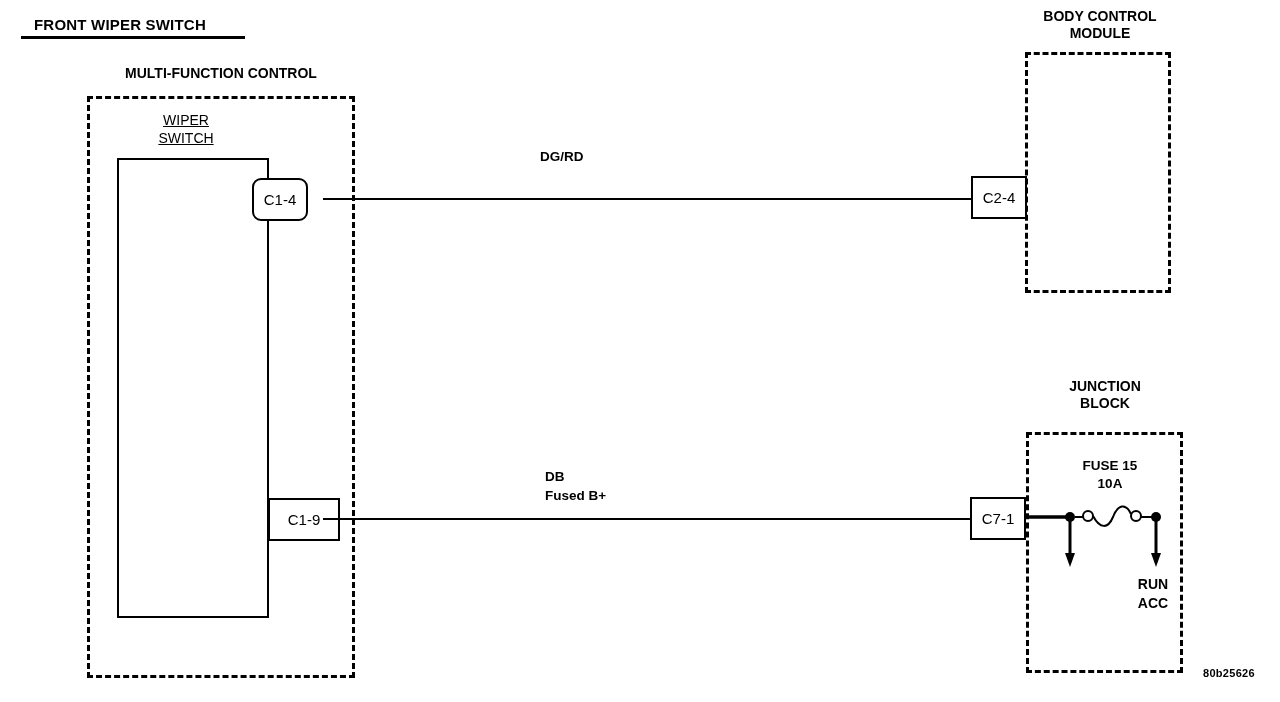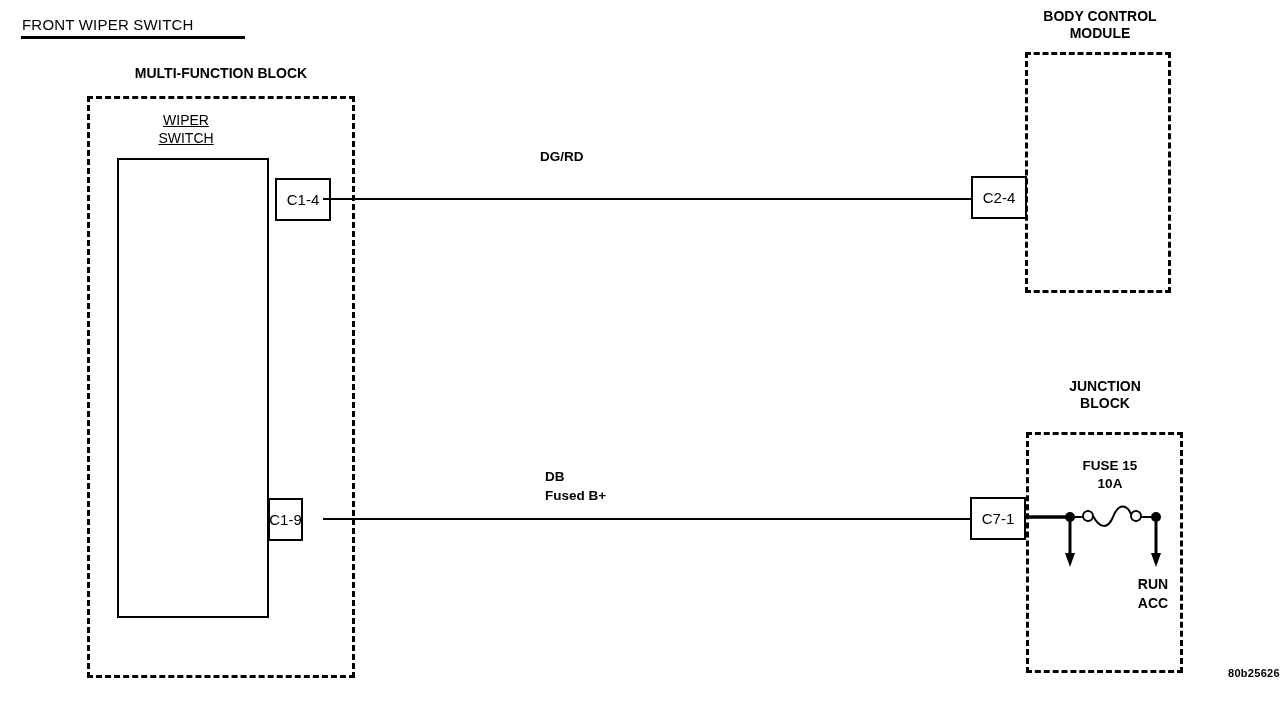--- a/index.html
+++ b/index.html
@@ -17,23 +17,24 @@
     width: 1280px;
     height: 702px;
     background: #ffffff;
     overflow: hidden;
   }
   .abs { position: absolute; }
 
   
   .title {
     font-size: 15px;
-    font-weight: normal;
+    font-weight: bold;
     letter-spacing: 0.2px;
     white-space: nowrap;
+    margin-left: 12px;
   }
   .title-rule {
     background: #000;
     height: 3px;
   }
   .blk-label {
     font-size: 14px;
     font-weight: bold;
     line-height: 17px;
     text-align: center;
@@ -108,32 +109,32 @@
   svg { display: block; overflow: visible; }
 </style>
 </head>
 <body>
 
 <div id="diagram">
 
   <div class="abs title" style="left:22px; top:16px;">FRONT WIPER SWITCH</div>
   <div class="abs title-rule" style="left:21px; top:36px; width:224px;"></div>
 
-  <div class="abs blk-label" style="left:0px; top:65px; width:442px;">MULTI-FUNCTION BLOCK</div>
+  <div class="abs blk-label" style="left:0px; top:65px; width:442px;">MULTI-FUNCTION CONTROL</div>
 
   <div class="abs dashed-box" style="left:87px; top:96px; width:268px; height:582px;"></div>
 
   <div class="abs sub-label" style="left:103px; top:111px; width:166px;">WIPER</div>
   <div class="abs sub-label" style="left:103px; top:129px; width:166px;">SWITCH</div>
 
   <div class="abs solid-box" style="left:117px; top:158px; width:152px; height:460px;"></div>
 
-  <div class="abs conn-box conn-label" style="left:275px; top:178px; width:56px; height:43px;">C1-4</div>
+  <div class="abs conn-box conn-label" style="left:252px; top:178px; width:56px; height:43px;border-radius:9px;">C1-4</div>
 
-  <div class="abs conn-box conn-label" style="left:268px; top:498px; width:35px; height:43px;">C1-9</div>
+  <div class="abs conn-box conn-label" style="left:268px; top:498px; width:72px; height:43px;">C1-9</div>
 
   <div class="abs blk-label" style="left:960px; top:8px; width:280px;">BODY CONTROL</div>
   <div class="abs blk-label" style="left:960px; top:25px; width:280px;">MODULE</div>
 
   <div class="abs dashed-box" style="left:1025px; top:52px; width:146px; height:241px;"></div>
 
   <div class="abs conn-box conn-label" style="left:971px; top:176px; width:56px; height:43px;">C2-4</div>
 
   <div class="abs wire-label" style="left:540px; top:148px; width:240px;">DG/RD</div>
   <div class="abs wire-h" style="left:323px; top:198px; width:649px;"></div>
@@ -173,15 +174,15 @@
     <line x1="44" y1="24" x2="44" y2="62" stroke="#000" stroke-width="3"></line>
     <polygon points="44,72 39,58 49,58" fill="#000"></polygon>
 
     <line x1="130" y1="24" x2="130" y2="62" stroke="#000" stroke-width="3"></line>
     <polygon points="130,72 125,58 135,58" fill="#000"></polygon>
   </svg>
 
   <div class="abs out-label" style="left:1108px; top:575px; width:90px;">RUN</div>
   <div class="abs out-label" style="left:1108px; top:594px; width:90px;">ACC</div>
 
-  <div class="abs watermark" style="left:1228px; top:667px;">80b25626</div>
+  <div class="abs watermark" style="left:1203px; top:667px;">80b25626</div>
 
 </div>
 
 </body></html>

